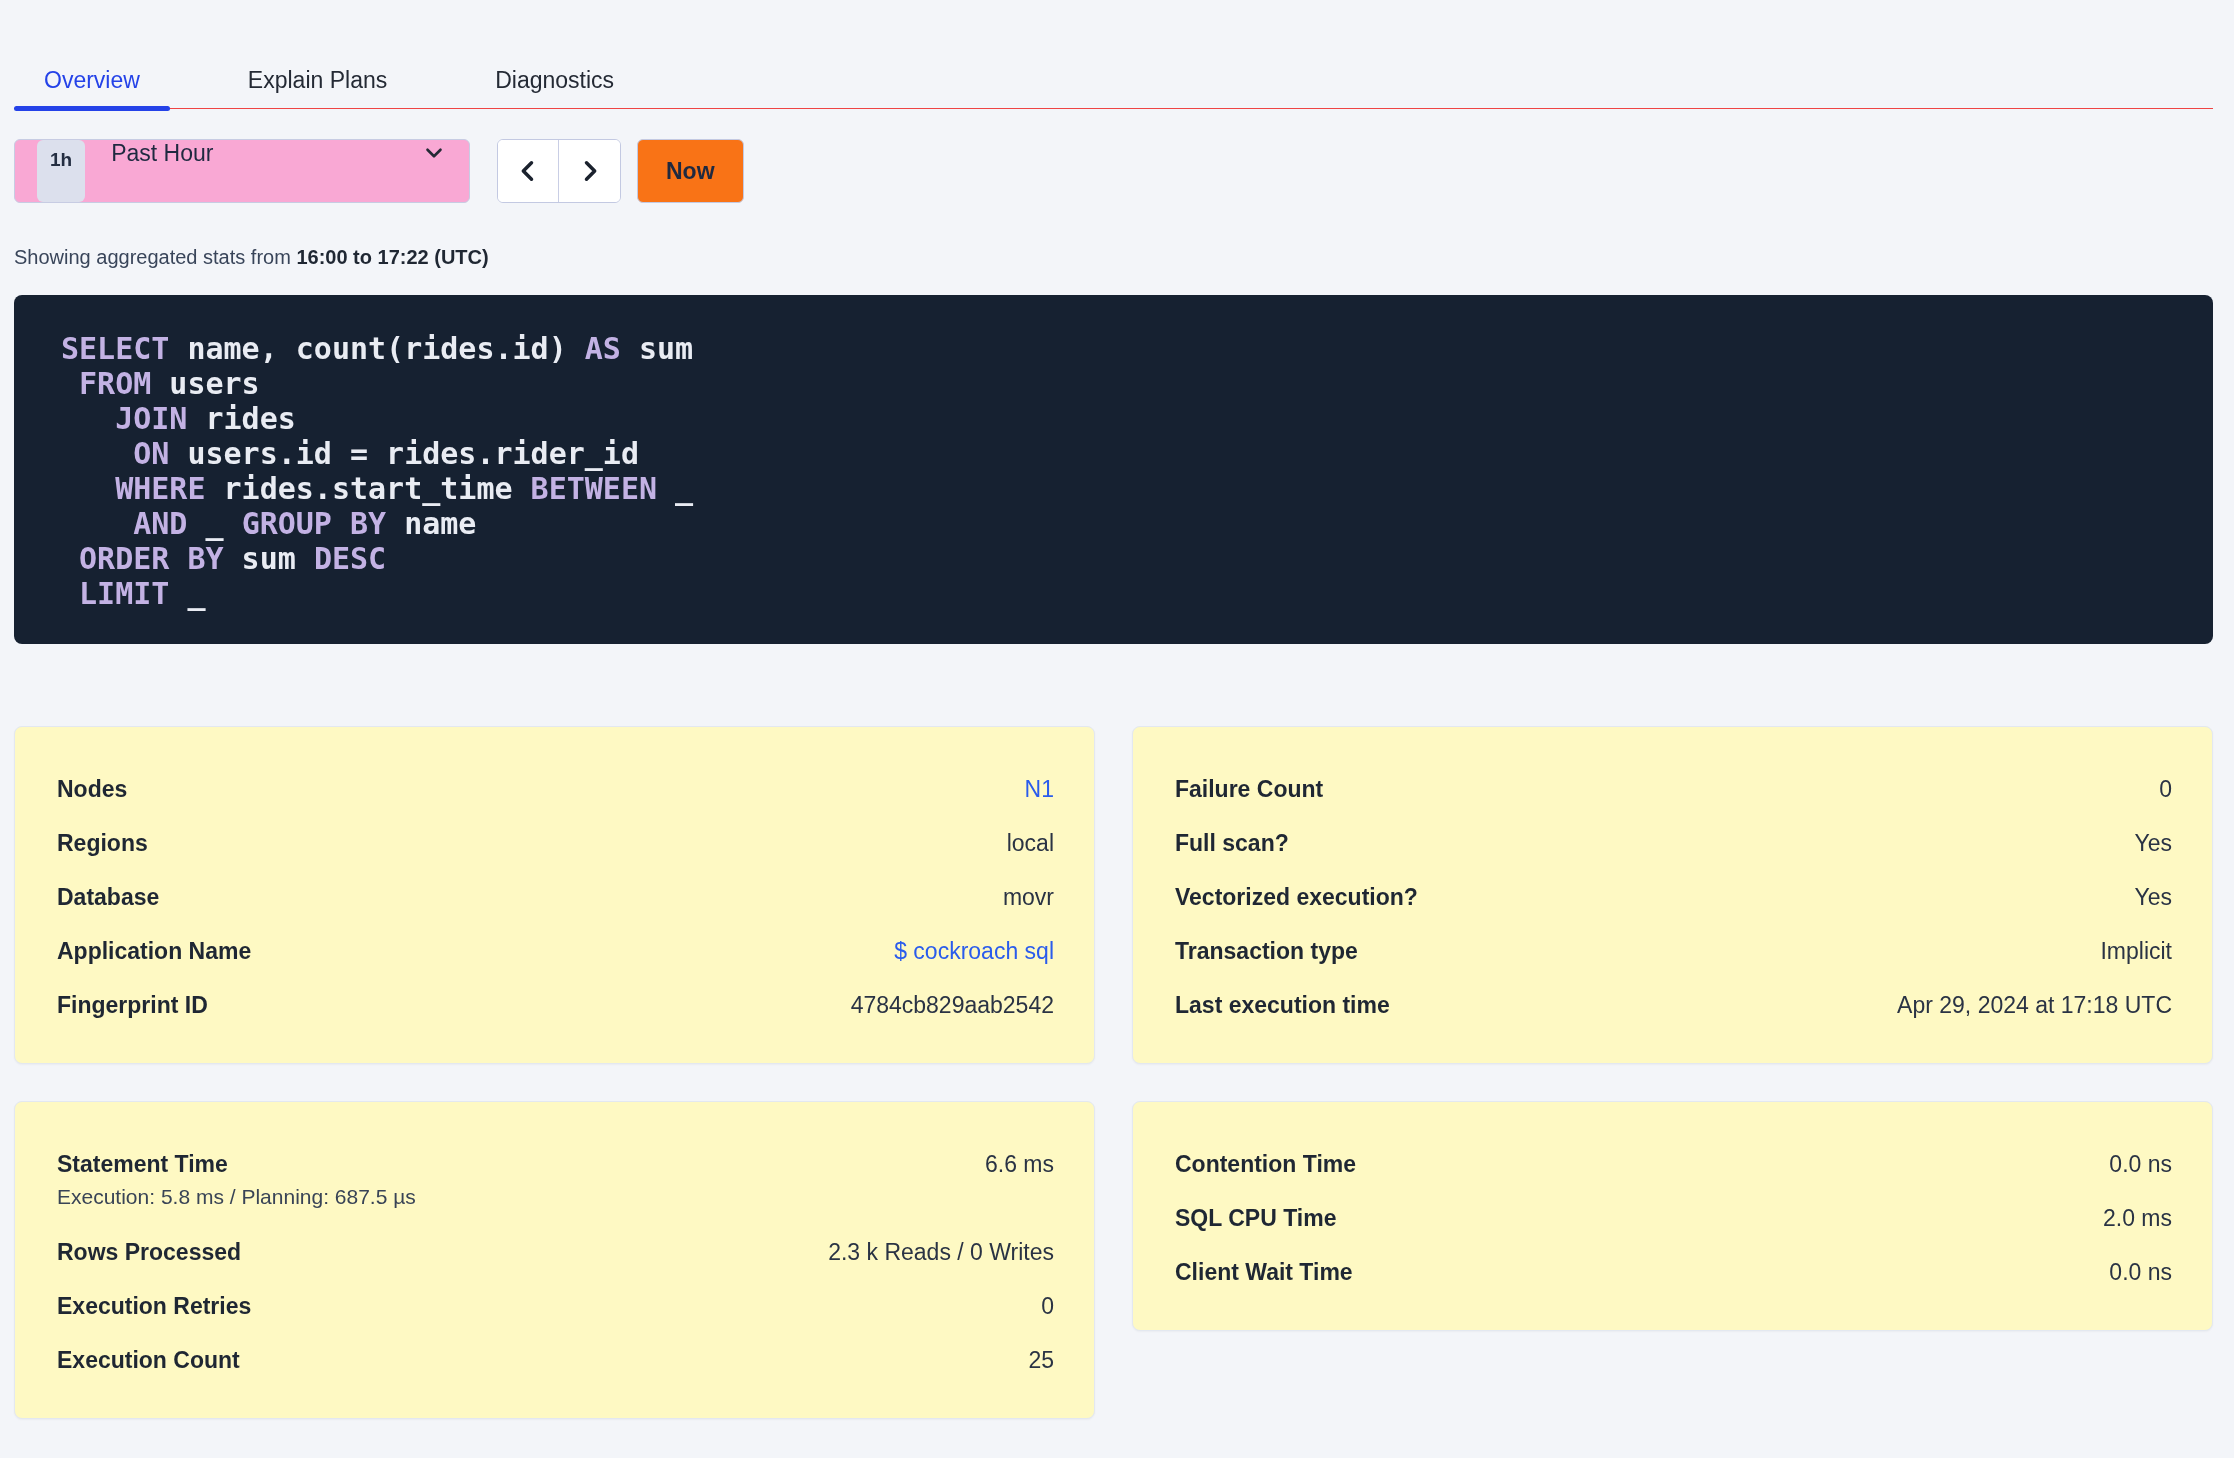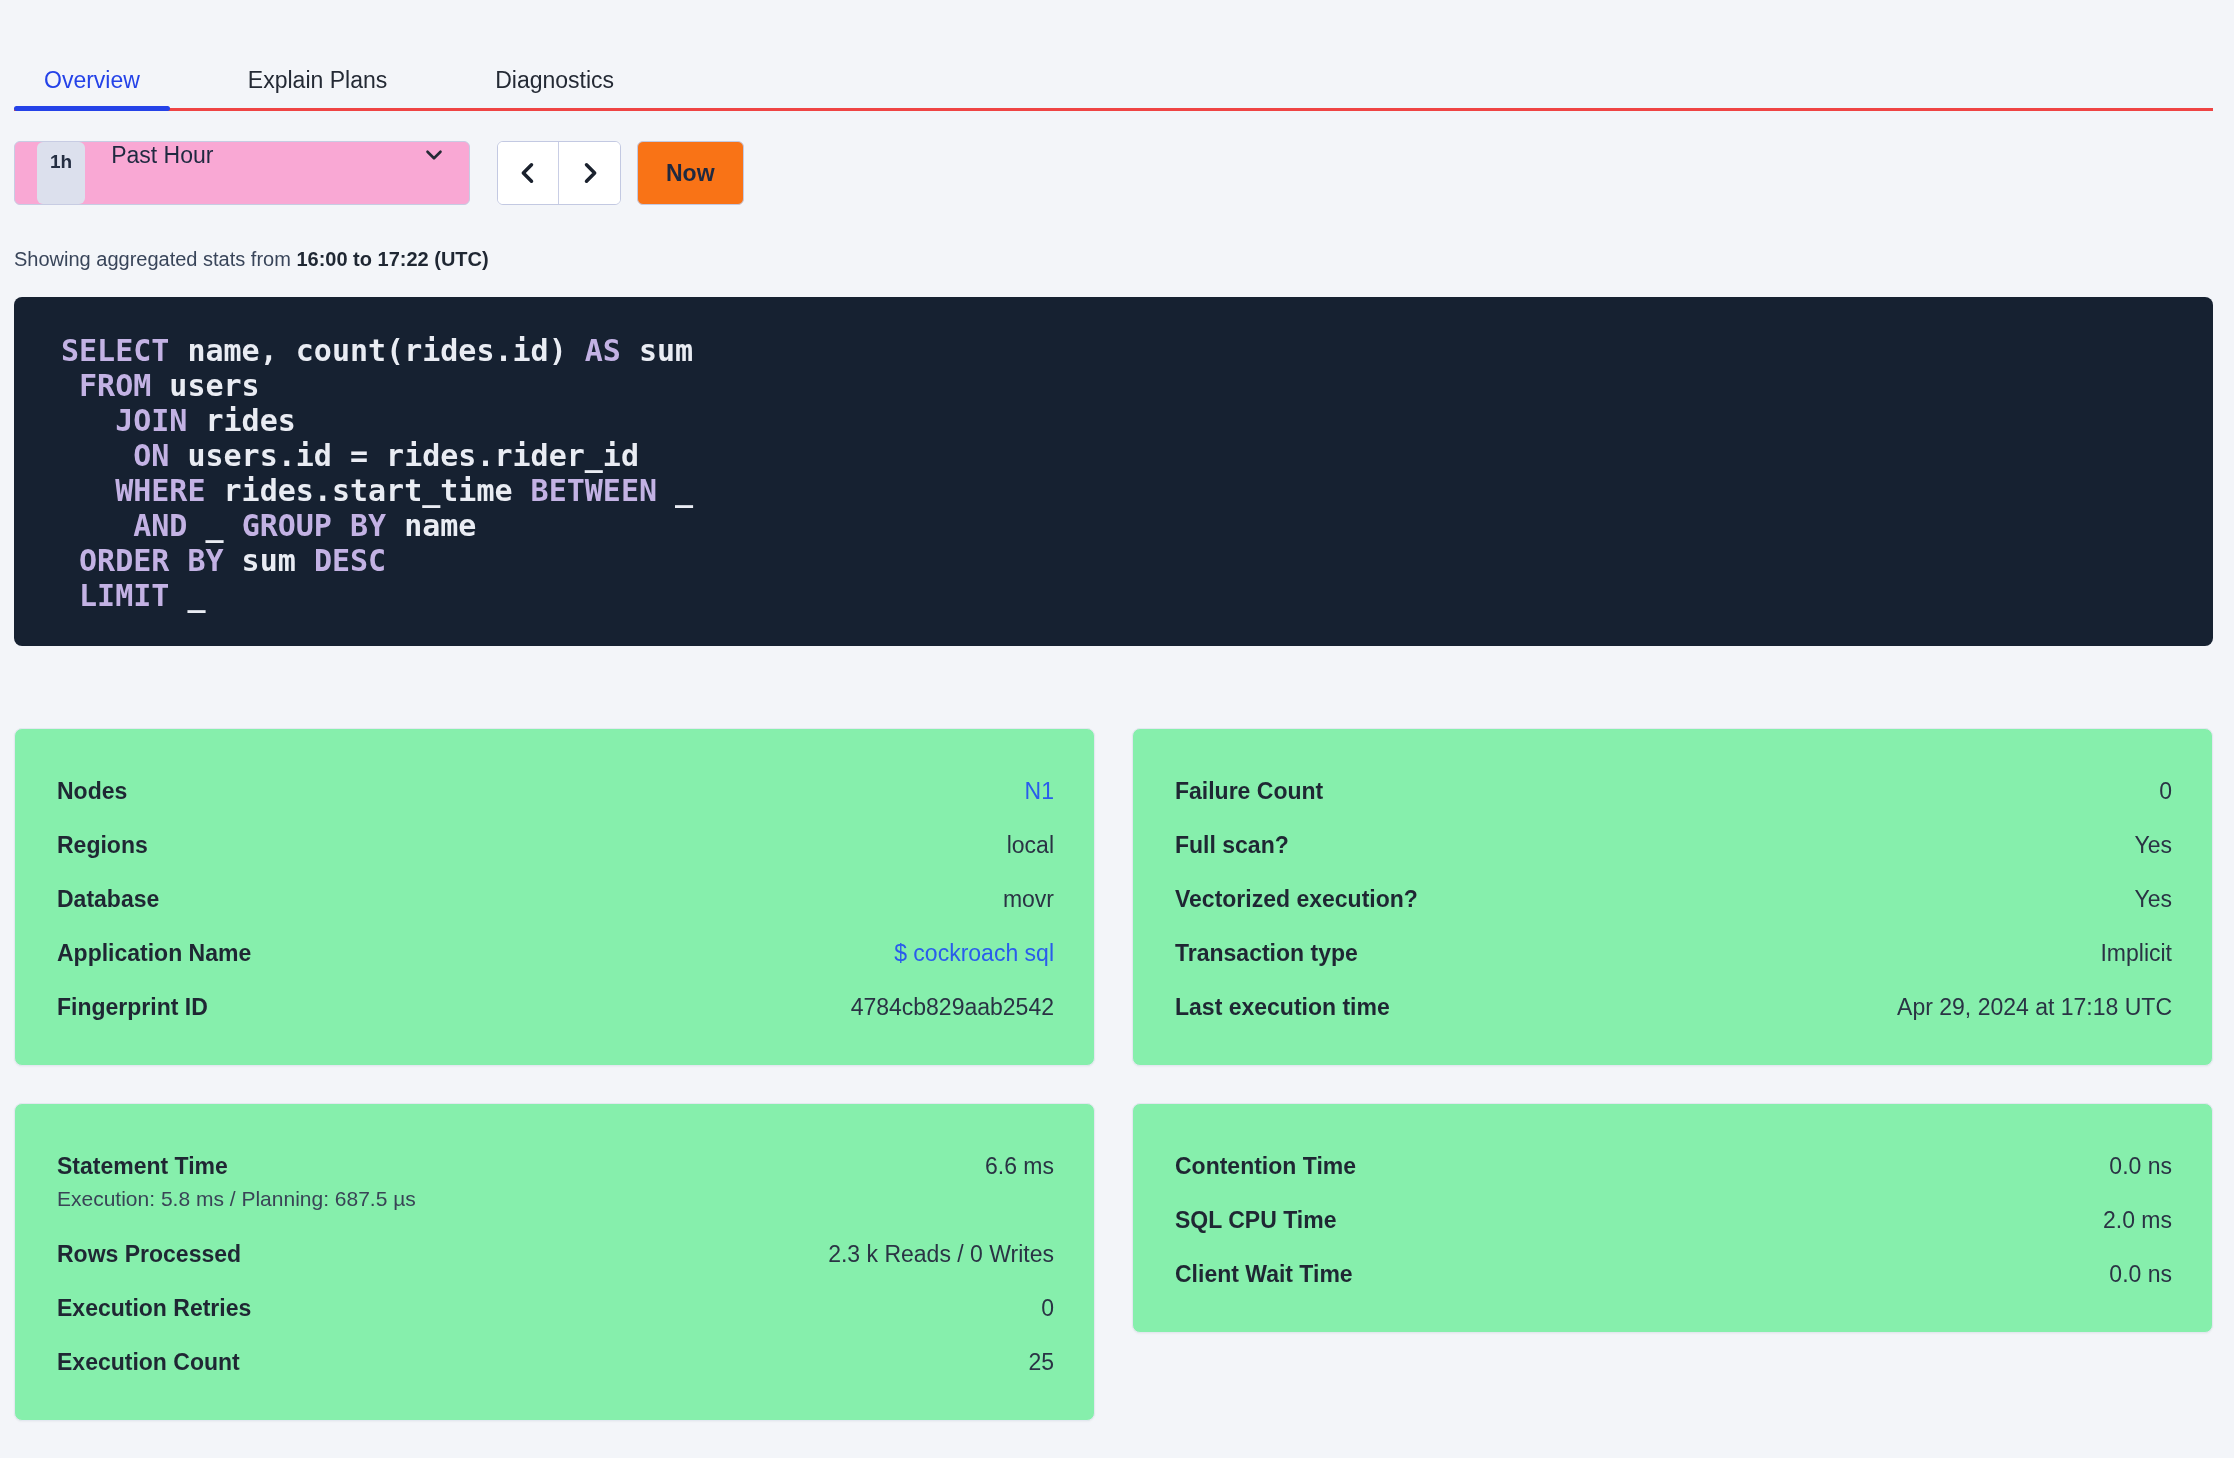--- a/index.html
+++ b/index.html
@@ -25,21 +25,21 @@
     font-size: 29px;
     line-height: 38px;
     font-weight: 700;
     color: #21262E;
     letter-spacing: 0.2px;
   }
   
   .tab-bar {
     display: flex;
     margin-top: 50px;
-    border-bottom: 3px solid #ef4444;
+    border-bottom: 1px solid #ef4444;
   }
   .tab {
     padding: 0 30px 14px 30px;
     margin-right: 48px;
     font-size: 23px;
     line-height: 28px;
     color: #242A35;
     cursor: pointer;
     position: relative;
   }
@@ -151,21 +151,21 @@
   .cards-grid {
     display: grid;
     grid-template-columns: 1fr 1fr;
     column-gap: 37px;
     row-gap: 37px;
     margin-top: 82px;
     align-items: start;
   }
   .card {
     box-sizing: border-box;
-    background: #86efac;
+    background: #fef9c3;
     border: 1px solid #E3E8F0;
     border-radius: 8px;
     padding: 50px 40px 46px 42px;
     box-shadow: 0 1px 2px rgba(20,30,50,0.04);
   }
   .info-row {
     display: flex;
     justify-content: space-between;
     align-items: baseline;
     margin-bottom: 30px;

